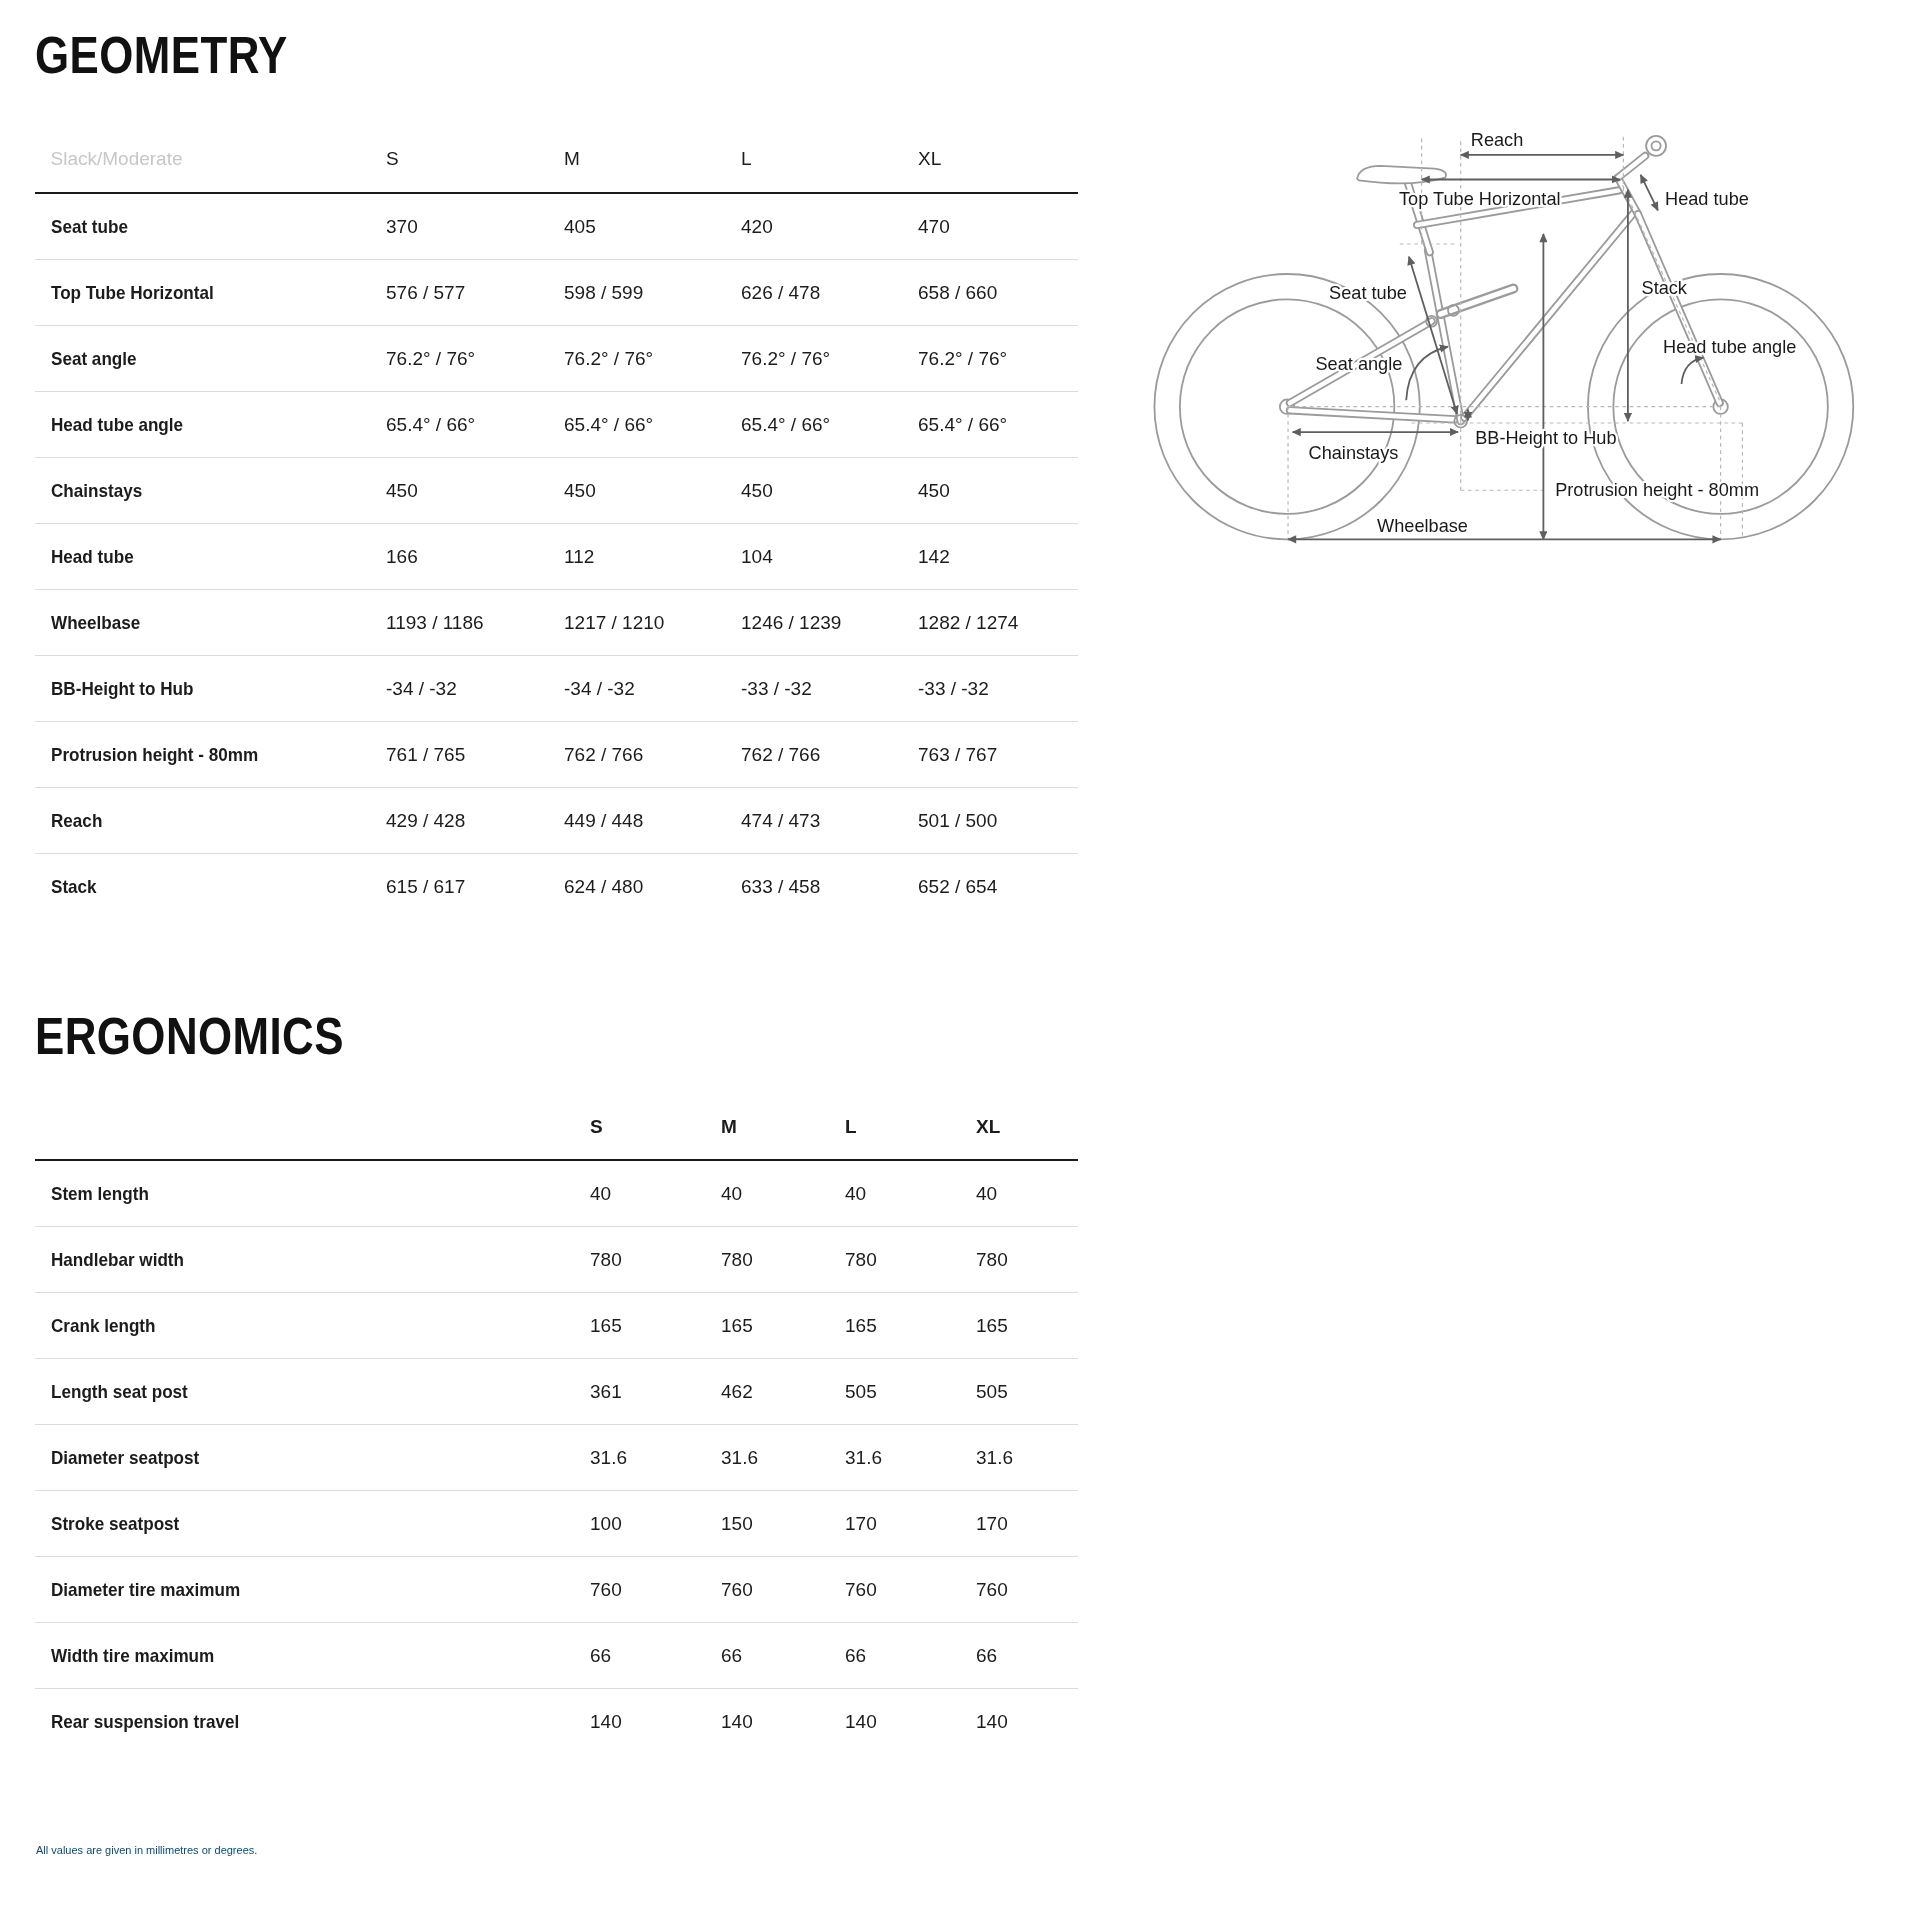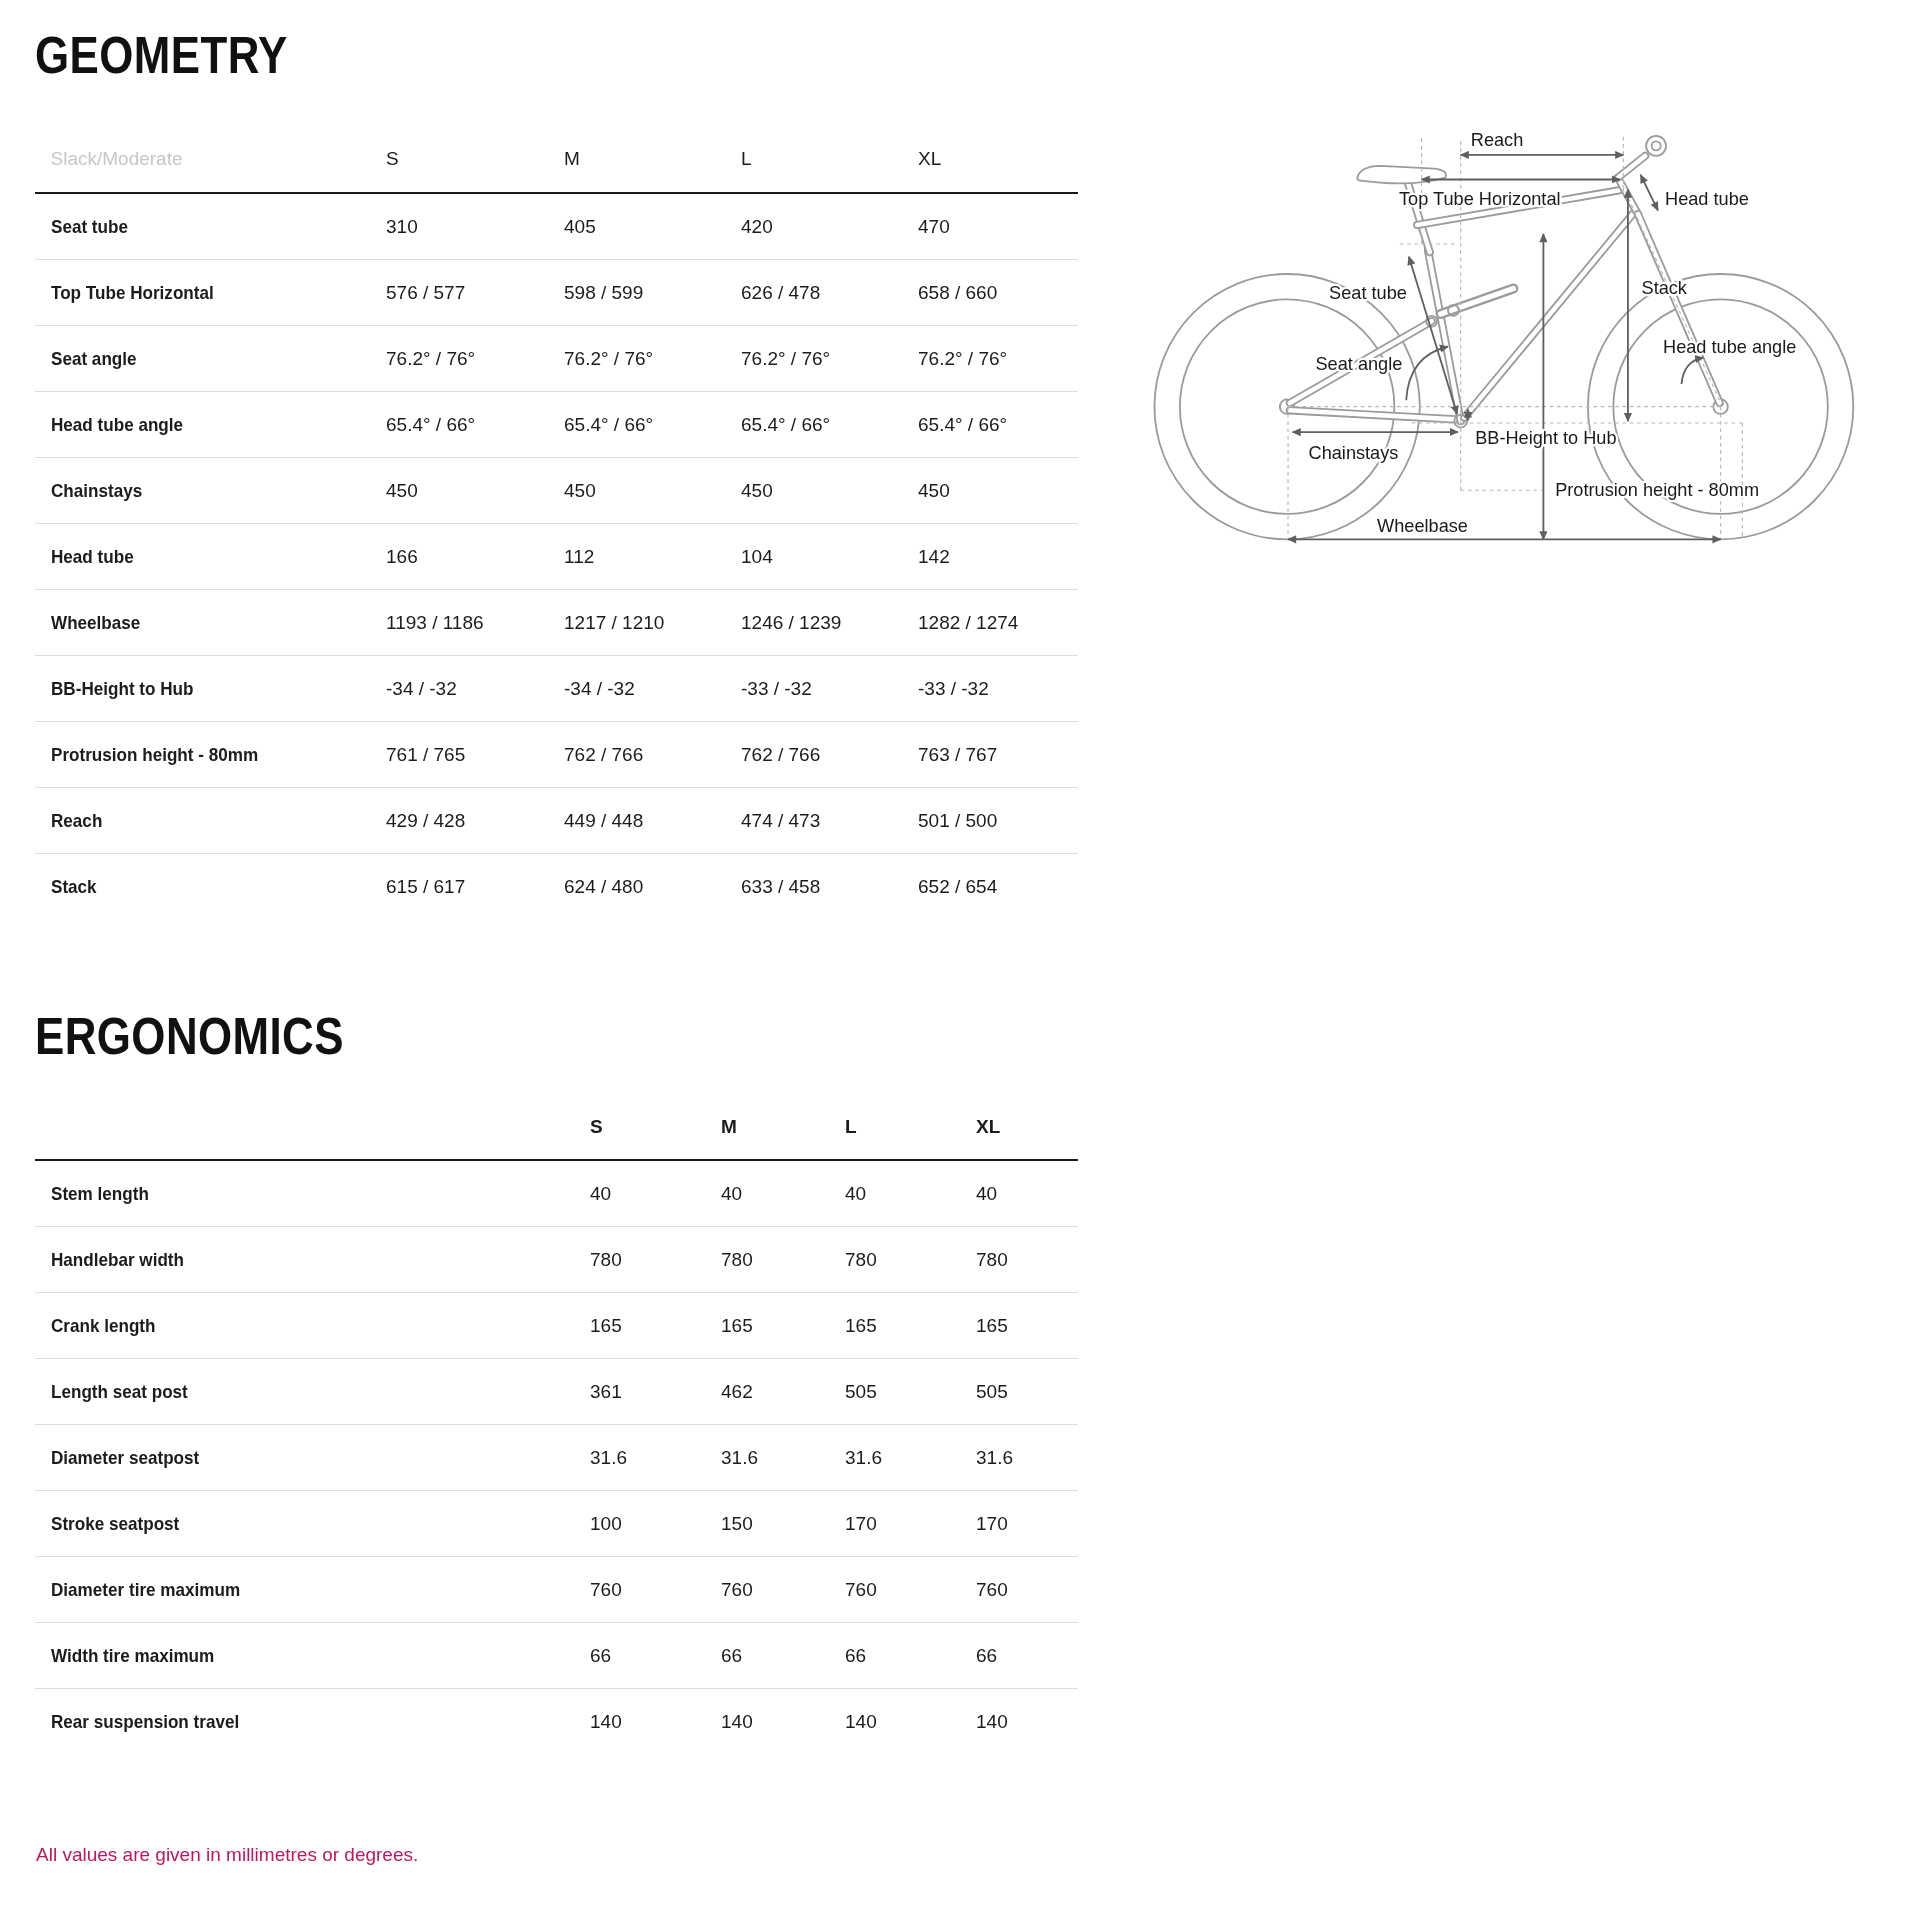--- a/index.html
+++ b/index.html
@@ -48,21 +48,21 @@
   #geo-table .c3{left:883px;}
   
   #ergo-table .cL{left:15.5px;}
   #ergo-table .c0{left:555px;}
   #ergo-table .c1{left:686px;}
   #ergo-table .c2{left:810px;}
   #ergo-table .c3{left:941px;}
 
   #footnote{
     position:absolute;left:36px;top:1844px;
-    font-size:19px;color:#be185d;
+    font-size:11px;color:#0c4a6e;
   }
 
   #bike-diagram{position:absolute;left:1139px;top:114px;}
   #bike-diagram text{
     font-family:"Liberation Sans","DejaVu Sans",sans-serif;
     font-size:20px;fill:#1a1a1a;
     paint-order:stroke;stroke:#ffffff;stroke-width:5px;stroke-linejoin:round;
   }
   .tube-o{stroke:#9b9b9b;stroke-width:9;fill:none;stroke-linecap:round;}
   .tube-i{stroke:#ffffff;stroke-width:5;fill:none;stroke-linecap:round;}
@@ -79,21 +79,21 @@
 <div class="table" id="geo-table">
   <div class="thead">
     <span class="cell cL hdr variant">Slack/Moderate</span>
     <span class="cell c0 hdr">S</span>
     <span class="cell c1 hdr">M</span>
     <span class="cell c2 hdr">L</span>
     <span class="cell c3 hdr">XL</span>
   </div>
   <div class="trow">
     <span class="cell cL lbl">Seat tube</span>
-    <span class="cell c0">310</span>
+    <span class="cell c0">370</span>
     <span class="cell c1">405</span>
     <span class="cell c2">420</span>
     <span class="cell c3">470</span>
   </div>
   <div class="trow">
     <span class="cell cL lbl">Top Tube Horizontal</span>
     <span class="cell c0">576 / 577</span>
     <span class="cell c1">598 / 599</span>
     <span class="cell c2">626 / 478</span>
     <span class="cell c3">658 / 660</span>

